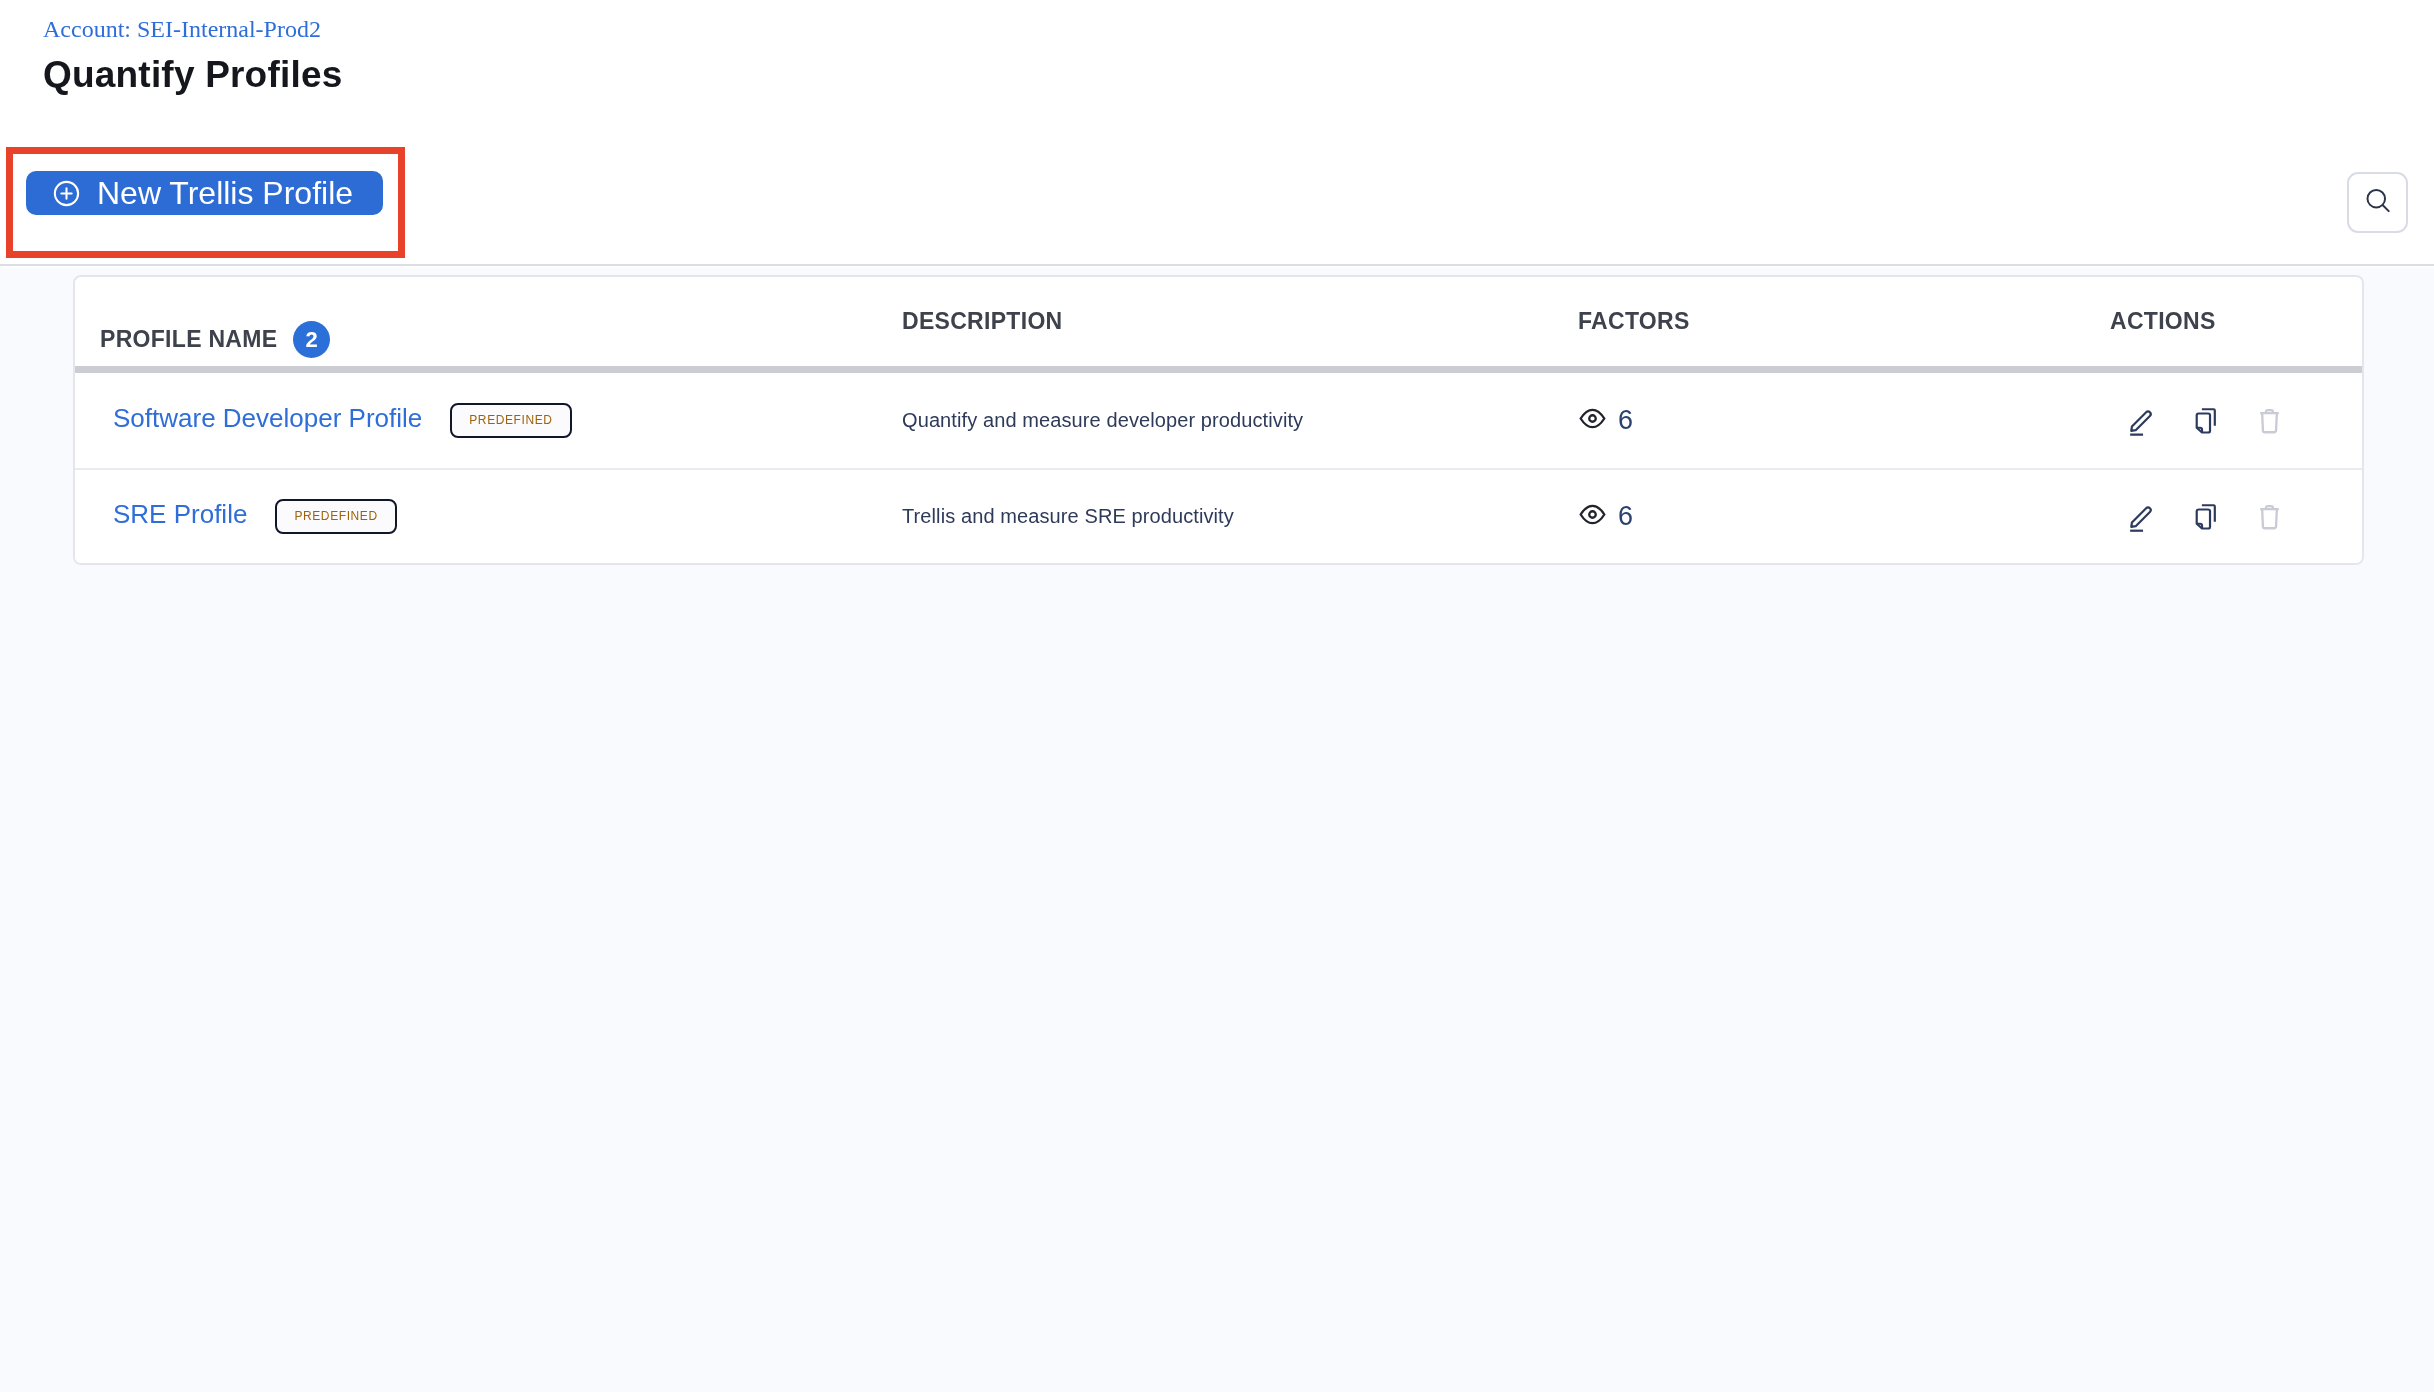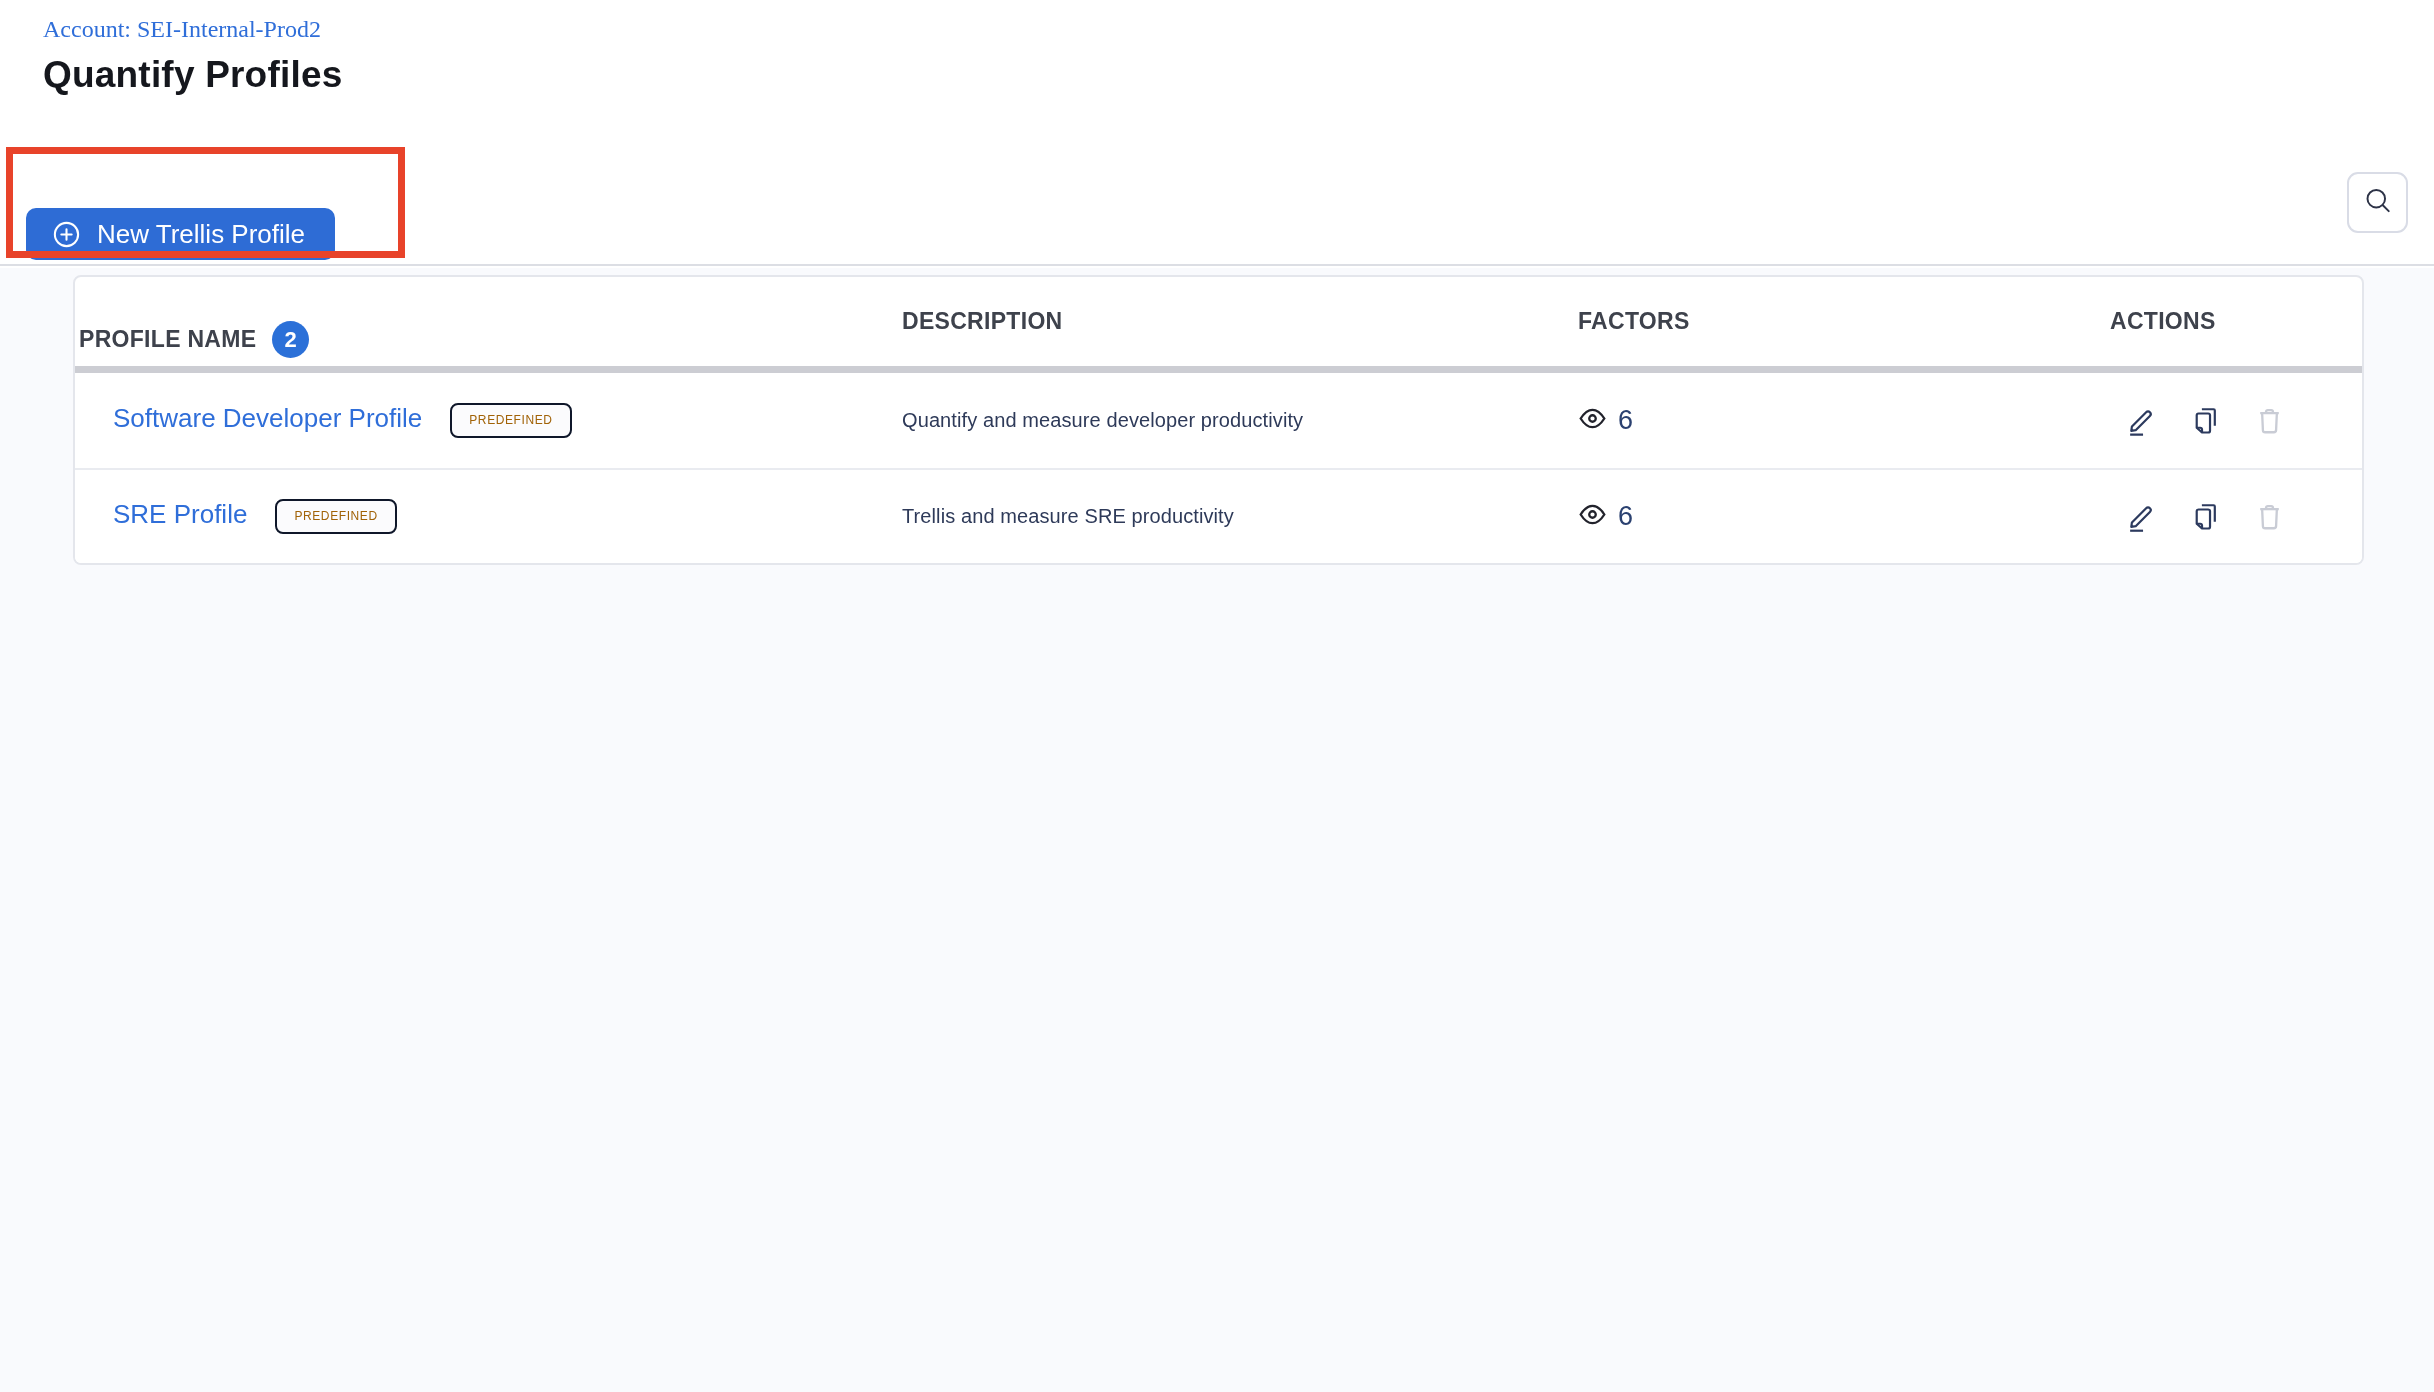--- a/index.html
+++ b/index.html
@@ -42,33 +42,32 @@
     left: 6px; top: 147px;
     width: 399px; height: 111px;
     border: 7px solid #e8432a;
     pointer-events: none;
     z-index: 5;
   }
 
   .new-profile-btn {
     position: absolute;
     left: 26px; top: 171px;
-    height: 52px;
+    height: 44px;
     display: inline-flex;
     align-items: center;
     gap: 15px;
     padding: 0 30px 0 25px;
     background: #2e6cd5;
     border: none;
     border-radius: 10px;
     color: #ffffff;
     font-family: "Liberation Sans", sans-serif;
-    font-size: 26px;
-    cursor: pointer;
-    margin-top: 37px;
+    font-size: 32px;
+    cursor: pointer;
   }
   .new-profile-btn svg { display: block; }
 
   .search-btn {
     position: absolute;
     right: 26px; top: 172px;
     width: 61px; height: 61px;
     background: #ffffff;
     border: 2px solid #d9dce6;
     border-radius: 11px;
@@ -102,21 +101,21 @@
   }
   .t-header { height: 89px; }
   .t-header .cell {
     font-size: 23px;
     font-weight: 700;
     color: #3e424c;
     letter-spacing: 0.3px;
     display: flex;
     align-items: center;
   }
-  .cell-name-h { padding-left: 4px; margin-top: 36px; }
+  .cell-name-h { padding-left: 25px; margin-top: 36px; }
 
   .count-badge {
     display: inline-flex;
     align-items: center;
     justify-content: center;
     width: 37px; height: 37px;
     margin-left: 16px;
     border-radius: 50%;
     background: #2b70d8;
     color: #ffffff;

